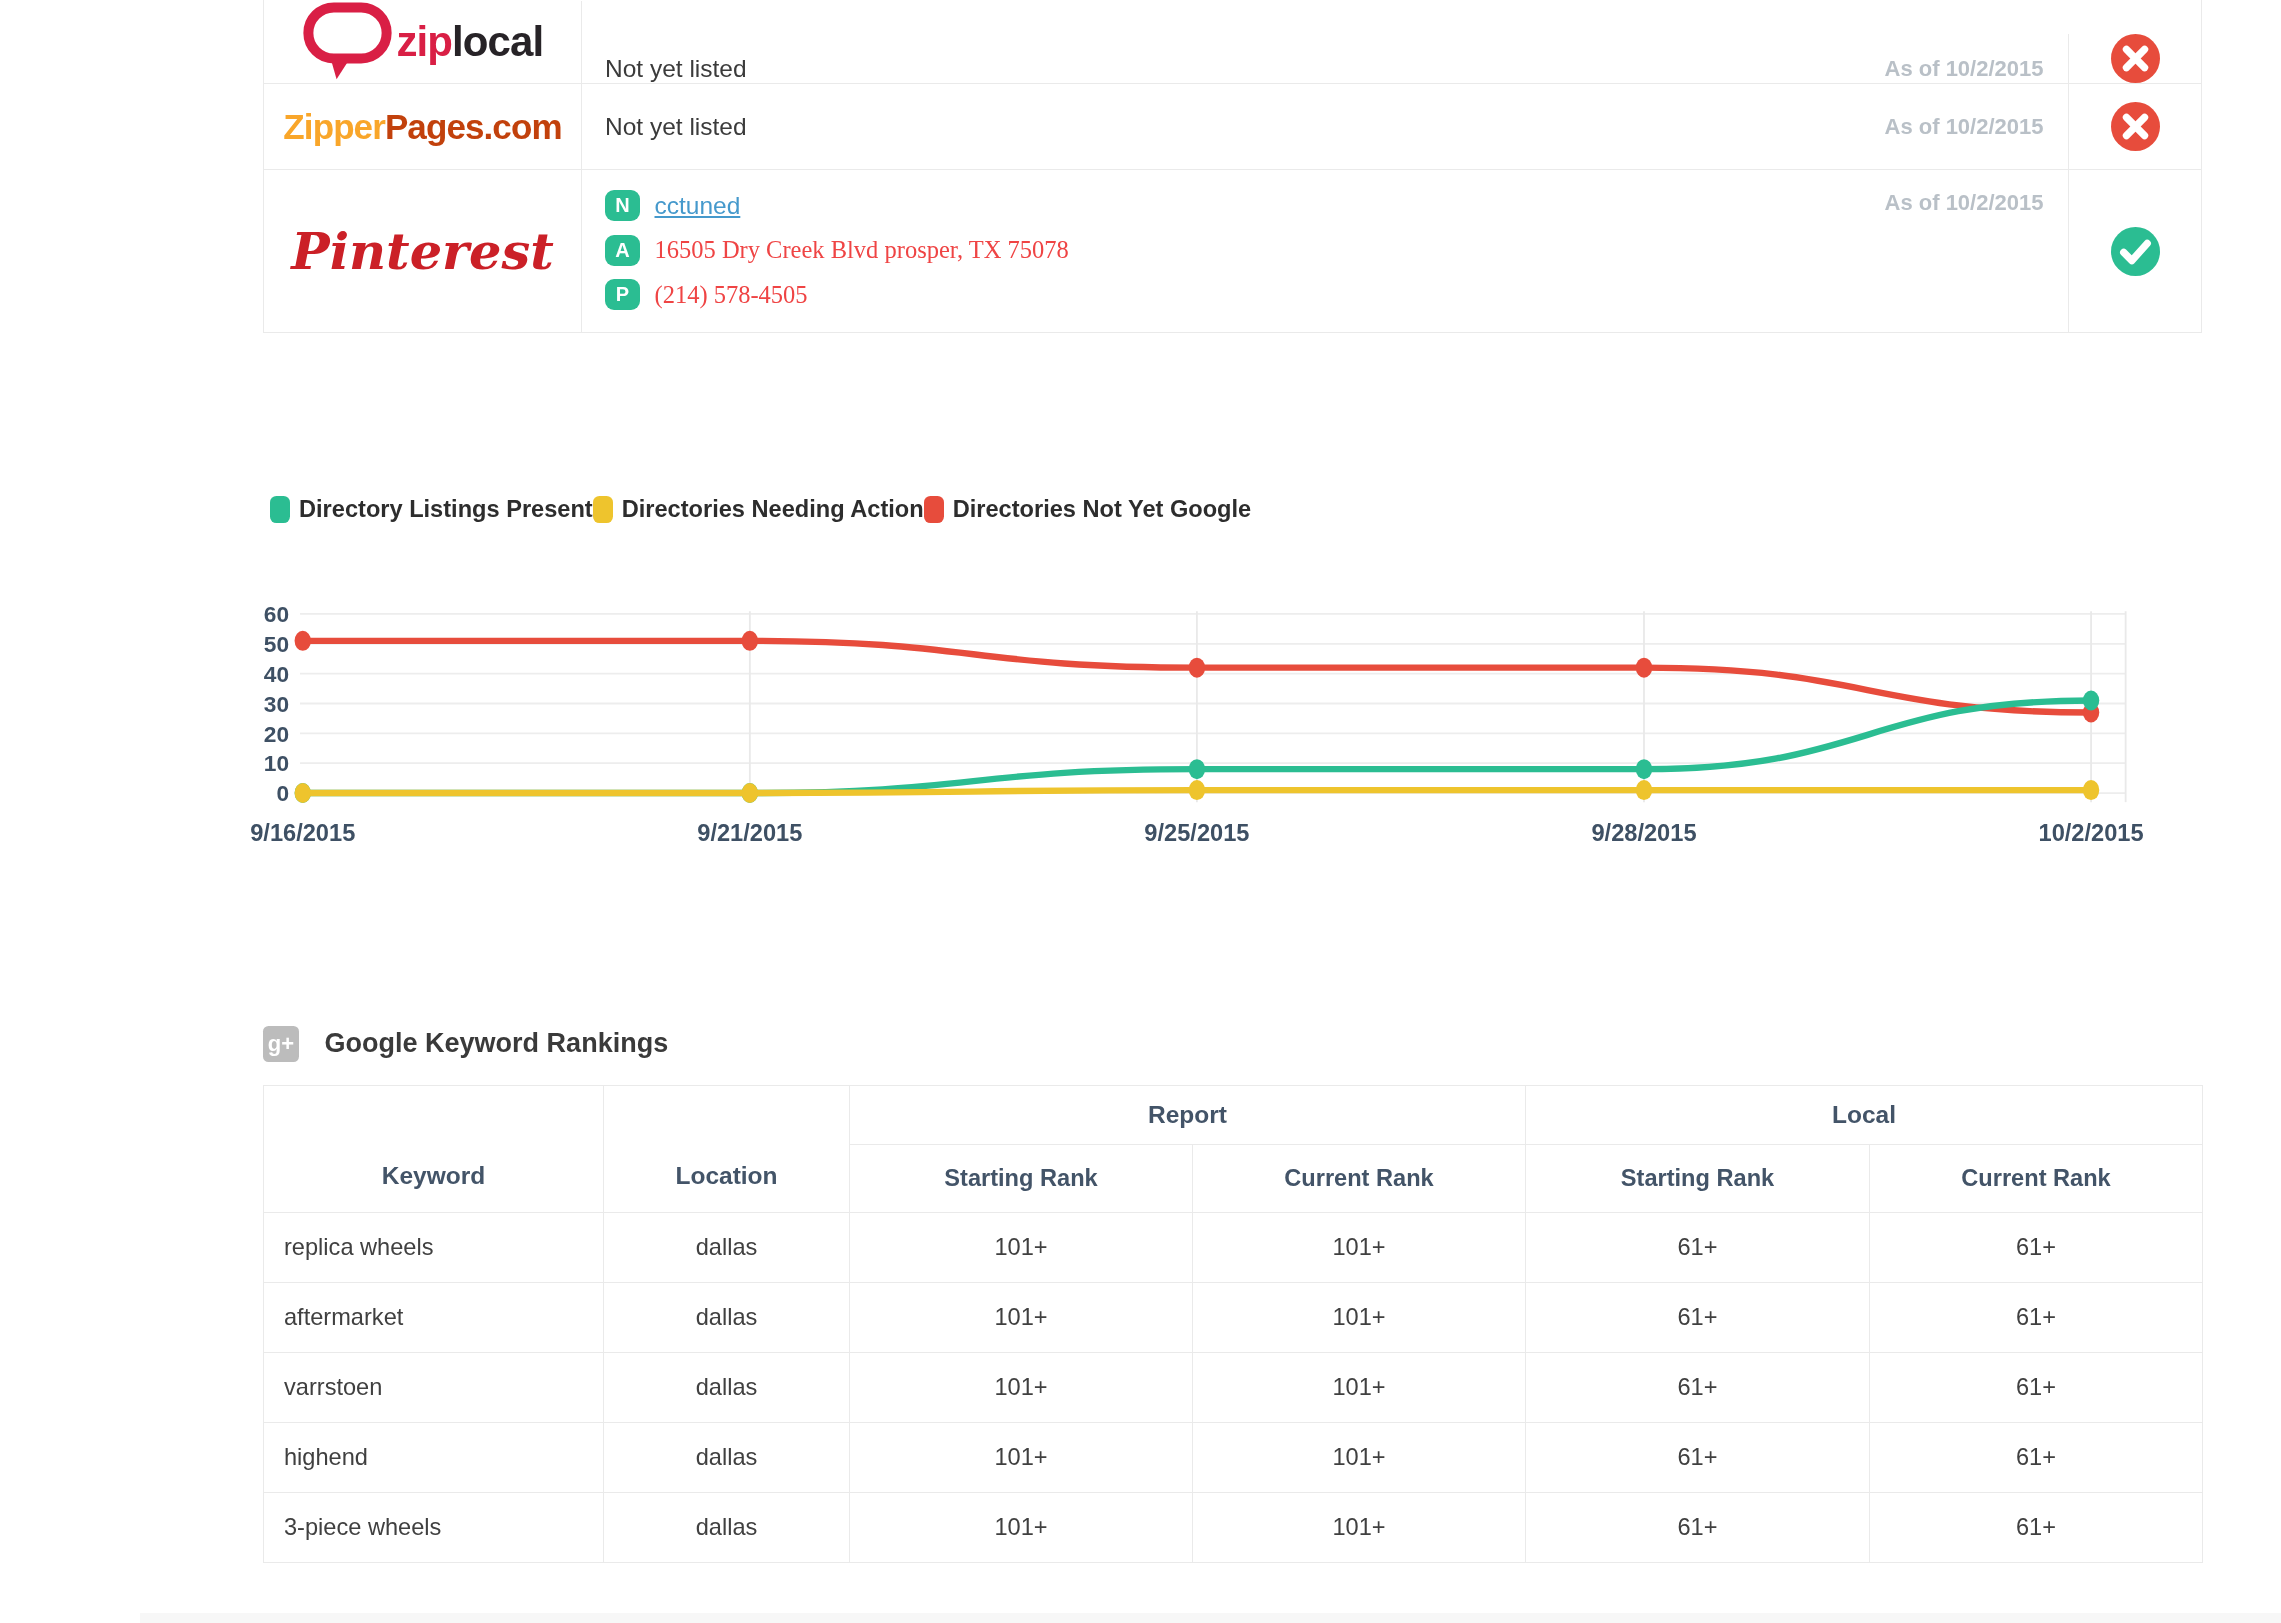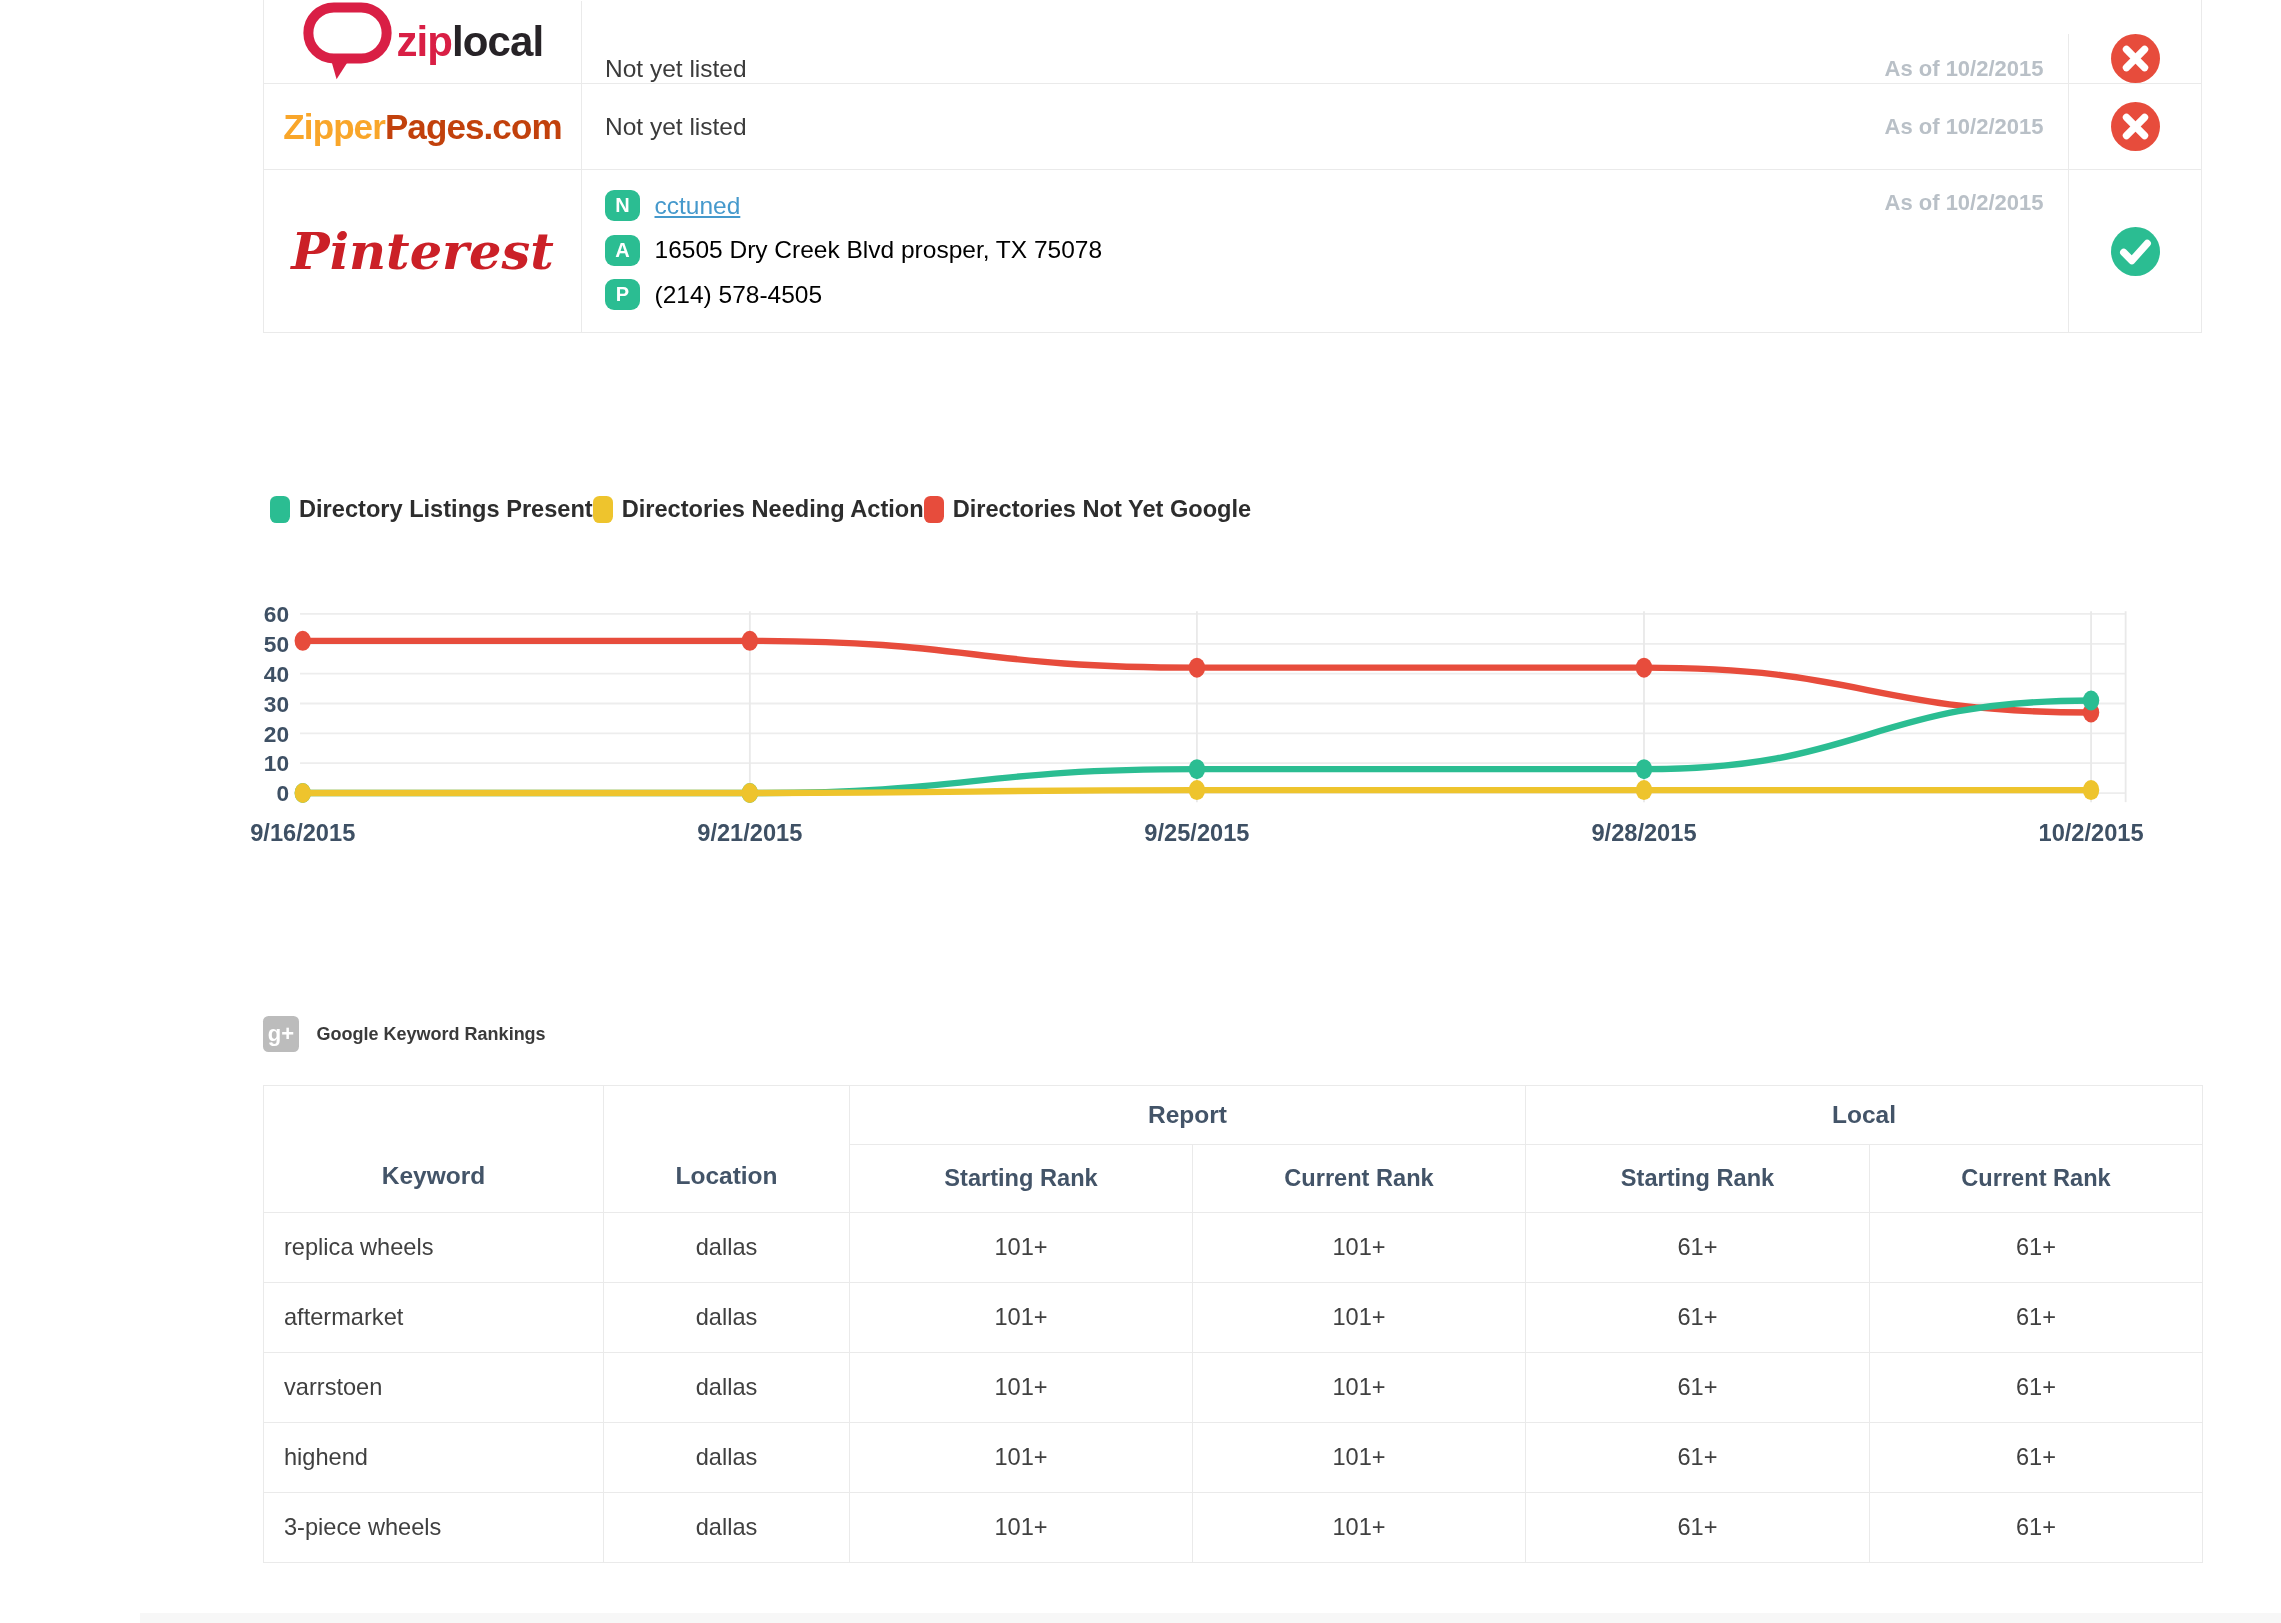--- a/index.html
+++ b/index.html
@@ -34,37 +34,37 @@
   .zp-pages{color:#c2410c;}
   .pinterest-logo{font-family:"DejaVu Serif",serif;font-style:italic;font-weight:bold;
                   font-size:51px;color:#cb2027;}
 
   
   .nap-block{display:flex;flex-direction:column;gap:13.6px;padding-top:20px;}
   .nap-line{display:flex;align-items:center;}
   .nap-badge{width:35px;height:31px;border-radius:9px;background:#2bbd92;color:#fff;
              font-size:20px;font-weight:bold;display:flex;align-items:center;justify-content:center;
              margin-right:14.5px;flex:0 0 35px;}
-  .nap-text{font-size:24.5px;color:#000000;}
+  .nap-text{font-size:24.5px;color:#ef4444;font-family:Liberation Serif, serif;}
   .nap-link{font-size:24.5px;color:#4599cc;text-decoration:underline;cursor:pointer;}
 
   
   .legend{position:absolute;left:270px;top:496px;display:flex;}
   .legend-item{display:flex;align-items:center;gap:9px;}
   .legend-swatch{width:20px;height:27px;border-radius:6.4px;}
   .legend-label{font-size:23.6px;font-weight:600;color:#2d2d2d;}
 
   
   #trend-chart{position:absolute;left:0;top:573px;}
 
   
   .kw-heading{position:absolute;left:263px;top:911px;display:flex;align-items:center;gap:16.4px;}
   .kw-heading h1{margin:0;font-size:38px;font-weight:bold;color:#3a3a3a;}
   .g-heading{position:absolute;left:263px;top:1016px;display:flex;align-items:center;gap:13.6px;}
-  .g-heading h2{margin:4px;font-size:18px;font-weight:bold;color:#3a3a3a;}
+  .g-heading h2{margin:12px;font-size:27px;font-weight:bold;color:#3a3a3a;}
   .g-icon{width:36px;height:36px;border-radius:5.5px;background:#bcbcbc;color:#fff;
           font-size:22px;font-weight:bold;display:flex;align-items:center;justify-content:center;}
 
   
   .kw-table{position:absolute;left:263px;top:1085px;width:1938px;border-collapse:collapse;
             table-layout:fixed;}
   .kw-table th,.kw-table td{border:1.8px solid #eaeaea;}
   .kw-table th{color:#435468;font-weight:bold;text-align:center;}
   .kw-table .group-row th{height:56px;font-size:24.5px;}
   .kw-table .label-row th{height:65px;font-size:23.6px;}

